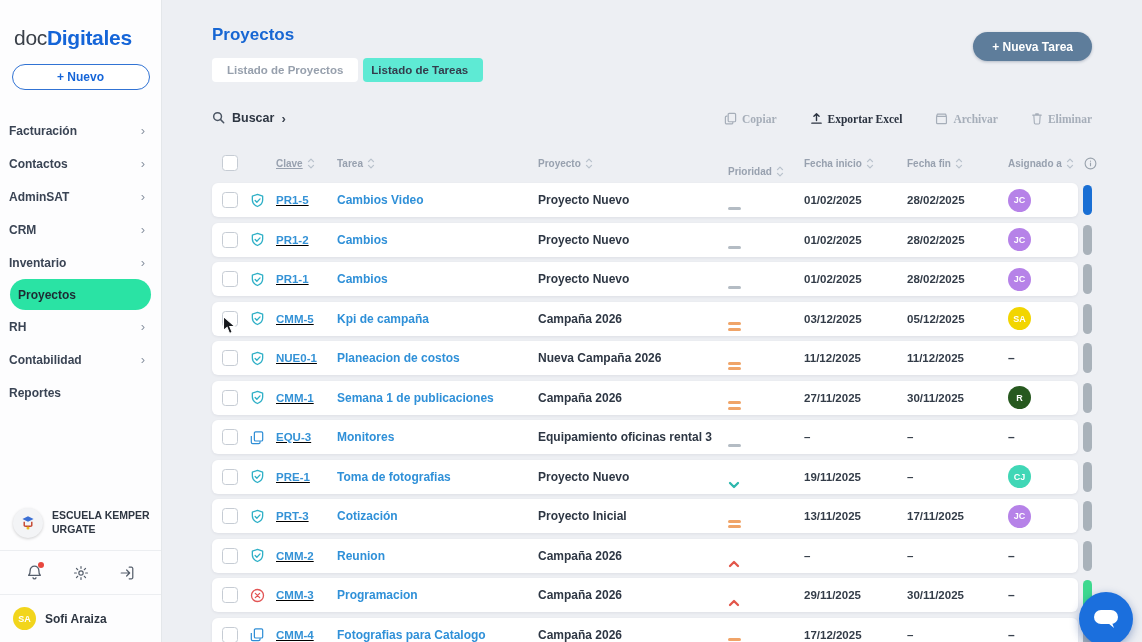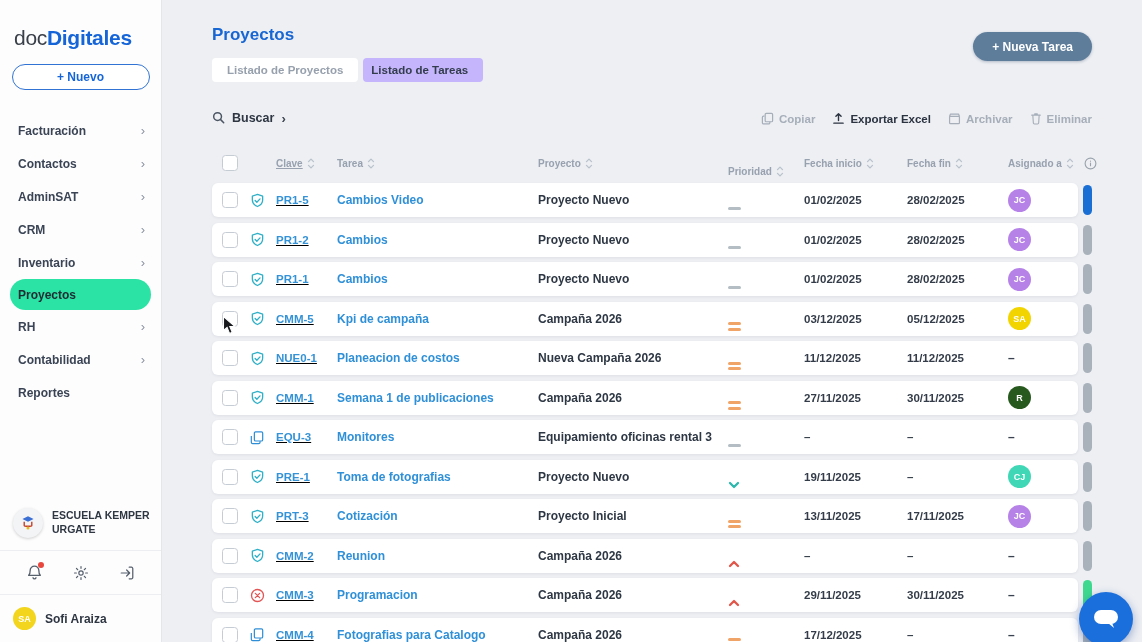--- a/index.html
+++ b/index.html
@@ -6,21 +6,21 @@
   .app{position:relative;width:1142px;height:642px;background:#edeff3;overflow:hidden;
        font-family:"Liberation Sans",sans-serif;-webkit-font-smoothing:antialiased;}
   
   .sidebar{position:absolute;left:0;top:0;bottom:0;width:161px;background:#fdfdfe;border-right:1px solid #e4e7ea;}
   .logo{padding:26px 0 0 14px;font-size:21px;letter-spacing:-0.3px;white-space:nowrap;}
   .logo-doc{color:#3a4049;font-weight:400;}
   .logo-dig{color:#1565d8;font-weight:700;}
   .btn-nuevo{display:block;margin:14px auto 0;width:138px;height:26px;border:1px solid #3173d4;border-radius:16px;
              background:#fff;color:#1565d8;font-weight:700;font-size:12px;cursor:pointer;font-family:inherit;}
   .nav{margin-top:24px;}
-  .nav-item{display:flex;align-items:center;justify-content:space-between;height:33px;padding:0 16px 0 18px;
+  .nav-item{display:flex;align-items:center;justify-content:space-between;height:33px;padding:0 16px 0 9px;
             font-size:12px;font-weight:700;color:#3a4454;cursor:pointer;}
   .nav-item.active{background:#2ae3a4;border-radius:17px;margin:0 10px;padding:0 8px;height:31px;color:#1d2b33;}
   .nav-chevron{color:#8a94a2;font-size:13px;font-weight:400;}
   .sidebar-bottom{position:absolute;left:0;right:0;bottom:0;background:#fdfdfe;}
   .company{display:flex;align-items:center;gap:9px;padding:10px 8px 12px 13px;cursor:pointer;}
   .company-avatar{width:30px;height:30px;border-radius:50%;background:#f3f4f6;display:flex;align-items:center;
                   justify-content:center;flex:none;box-shadow:0 1px 3px rgba(0,0,0,.18);}
   .company-name{font-size:10.5px;font-weight:700;color:#2e3642;line-height:1.3;}
   .icon-row{display:flex;justify-content:space-between;align-items:center;padding:13px 26px;border-top:1px solid #eceef1;}
   .icon-btn{position:relative;display:flex;cursor:pointer;}
@@ -29,29 +29,29 @@
   .user-avatar{width:23px;height:23px;border-radius:50%;background:#f2d51c;color:#fff;font-size:9px;font-weight:700;
                display:flex;align-items:center;justify-content:center;flex:none;}
   .user-name{font-size:12px;font-weight:700;color:#2e3642;}
   
   .main{position:absolute;left:162px;top:0;right:0;bottom:0;}
   .main-header{position:relative;padding:25px 50px 0 50px;}
   .page-title{font-size:17px;font-weight:700;color:#1766d3;}
   .tabs{display:flex;gap:5px;margin-top:13px;}
   .tab{height:24px;display:flex;align-items:center;padding:0 15px;font-size:11.5px;font-weight:700;border-radius:4px;
        background:#fff;color:#97a0ad;cursor:pointer;white-space:nowrap;}
-  .tab.active{background:#c4b5fd;color:#333c4c;padding-left:8px;}
+  .tab.active{background:#5eead4;color:#333c4c;padding-left:8px;}
   .btn-new-task{position:absolute;top:32px;right:50px;height:29px;padding:0 19px;border-radius:15px;background:#5e7d9b;
                 color:#fff;font-size:12px;font-weight:700;border:none;cursor:pointer;font-family:inherit;
                 box-shadow:0 1px 3px rgba(40,60,90,.3);margin-left:12px;}
   
   .toolbar{display:flex;align-items:center;justify-content:space-between;margin:24px 50px 0;height:26px;}
   .search{display:flex;gap:7px;font-size:12.5px;font-weight:700;color:#2e3642;cursor:pointer;}
   .search-chevron{font-size:13px;color:#3c4450;}
-  .actions{display:flex;gap:17px;}
+  .actions{display:flex;gap:33px;font-family:Liberation Serif, serif;}
   .action{display:flex;align-items:center;gap:5px;font-size:11.5px;font-weight:600;color:#a6aeb9;cursor:pointer;}
   .action.enabled{color:#2b3340;font-weight:700;}
   
   .table{margin:0 50px;}
   .thead{display:flex;align-items:center;height:26px;margin-top:18px;}
   .hcell{display:flex;align-items:center;gap:4px;font-size:10px;font-weight:700;color:#98a1af;box-sizing:border-box;flex:none;}
   .cc{width:38px;padding-left:10px;}
   .ci{width:26px;}
   .ck{width:61px;text-decoration:underline;}
   .ct{width:201px;}

